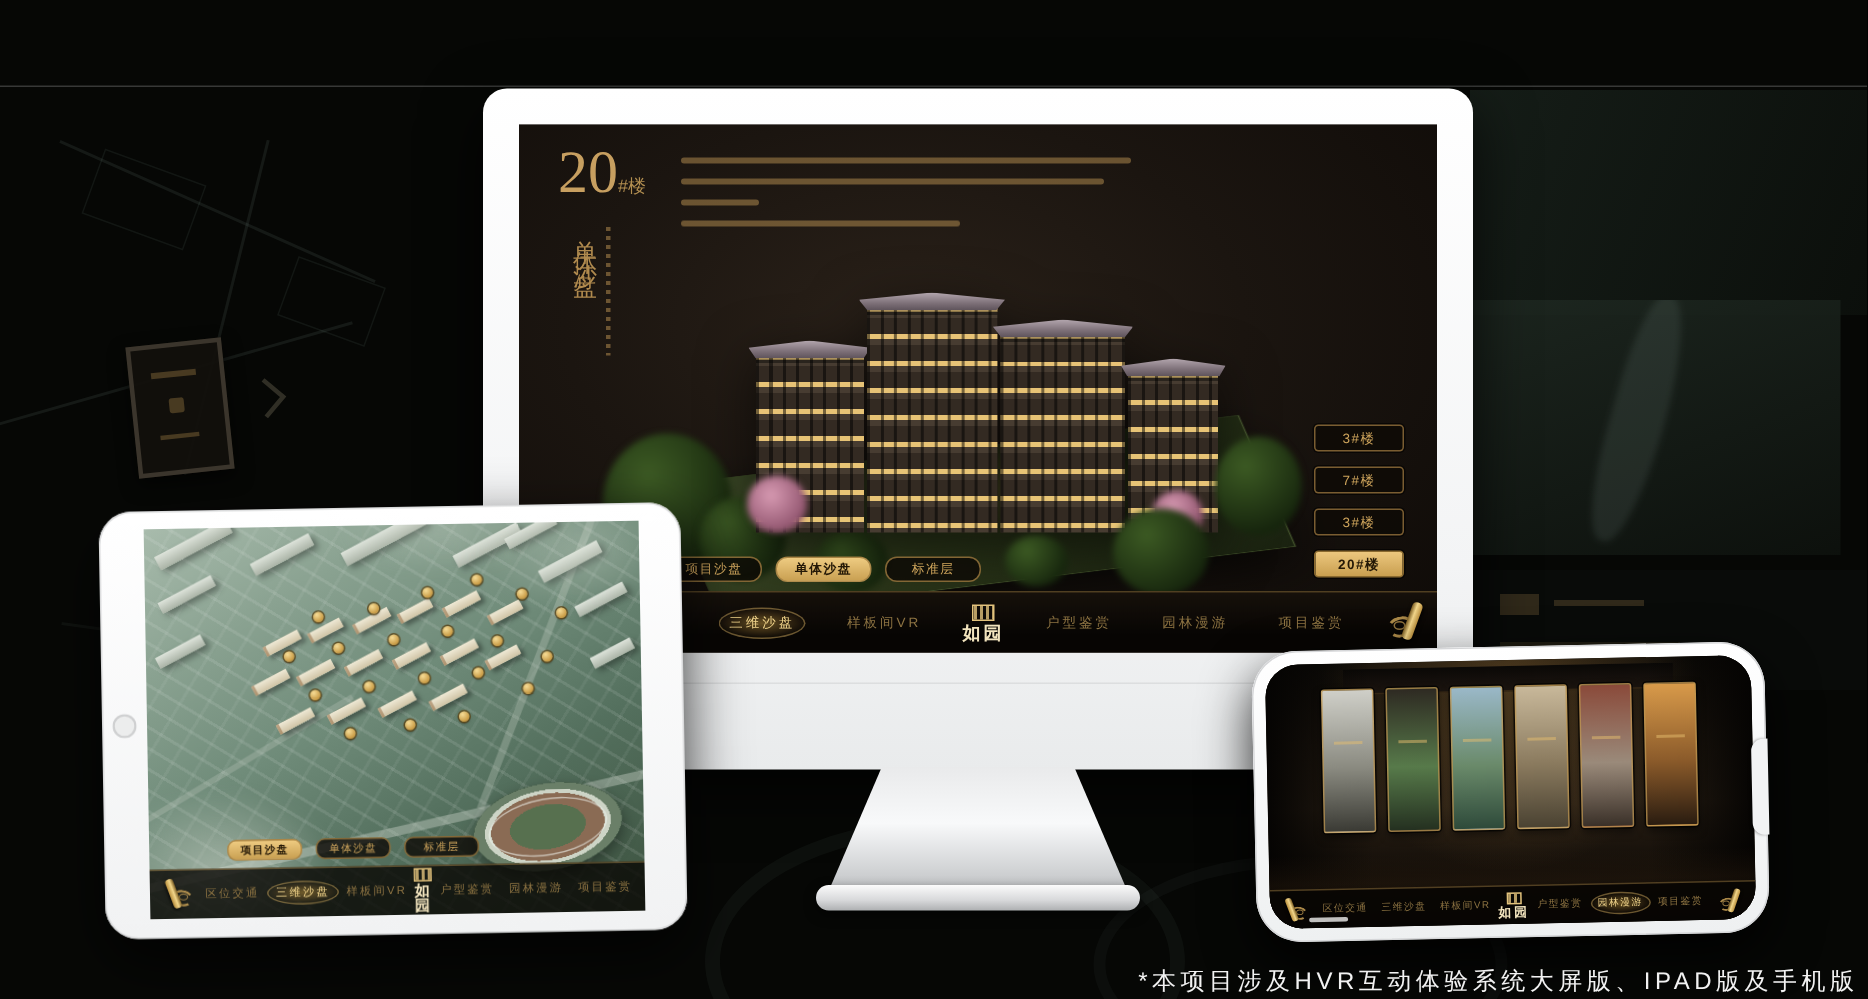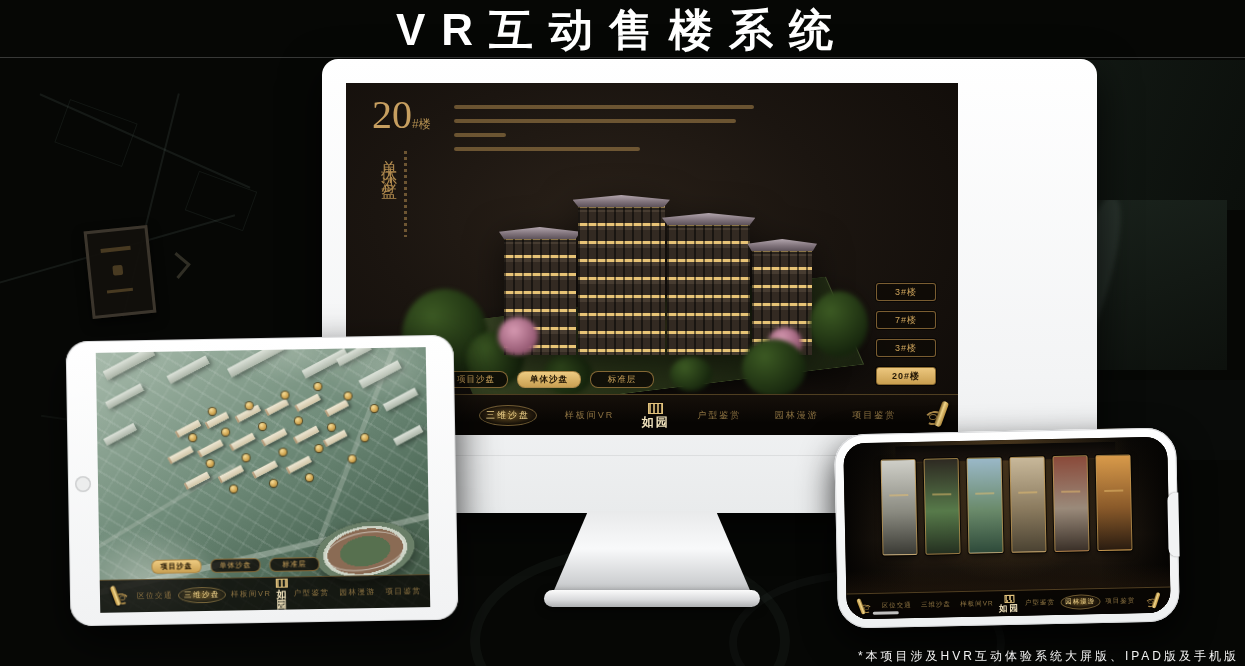--- a/index.html
+++ b/index.html
@@ -27,21 +27,21 @@
   .br-ui{position:absolute;right:0;top:380px;width:265px;height:80px;background:rgba(10,12,10,.9);z-index:0;}
   .br-ui i{position:absolute;display:block;background:rgba(185,150,85,.22);}
   .br-ui .g1{left:20px;top:16px;width:26px;height:14px;}
   .br-ui .g2{left:56px;top:20px;width:60px;height:4px;}
   .br-ui .g3{left:20px;top:48px;width:120px;height:3px;opacity:.6;}
   .arc1{position:absolute;left:470px;bottom:-70px;width:300px;height:170px;border:10px solid rgba(140,165,150,.06);border-radius:50%;z-index:0;}
   .arc2{position:absolute;right:240px;bottom:-50px;width:260px;height:130px;border:8px solid rgba(140,165,150,.05);border-radius:50%;z-index:0;}
 
   
   .title{position:absolute;top:1px;left:0;right:0;text-align:center;color:#fff;font-size:44px;font-weight:bold;letter-spacing:16px;z-index:7;white-space:nowrap;}
-  .footnote{position:absolute;right:6px;bottom:1px;color:#f2f2f2;font-size:12px;letter-spacing:3px;z-index:7;white-space:nowrap;}
+  .footnote{position:absolute;right:6px;bottom:1px;color:#f2f2f2;font-size:16px;letter-spacing:3px;z-index:7;white-space:nowrap;}
 
   
   .navbar{position:absolute;left:0;right:0;bottom:0;display:flex;align-items:center;background:linear-gradient(180deg,#16100a,#070503 70%);border-top:1px solid rgba(190,150,80,.4);z-index:4;}
   .navitems{flex:1;display:flex;align-items:center;justify-content:space-evenly;}
   .nav-item{color:#8d7342;letter-spacing:2px;white-space:nowrap;position:relative;padding:3px 6px;}
   .nav-item.active{color:#f3d68c;background:radial-gradient(ellipse at center,rgba(180,140,60,.55) 0%,rgba(120,90,40,.25) 55%,transparent 78%);border:1px solid rgba(220,180,100,.45);border-radius:50%;}
   .navlogo{display:flex;flex-direction:column;align-items:center;line-height:1;}
   .navlogo .seal{width:13px;height:9px;border:1px solid #e2c27c;background:repeating-linear-gradient(90deg,rgba(226,194,124,.8) 0 2px,transparent 2px 4px);margin-bottom:2px;}
   .navlogo b{color:#f2e4be;font-family:"Liberation Serif",serif;letter-spacing:2px;}
   .scrollico{width:24px;height:24px;position:relative;flex:0 0 auto;}
@@ -65,21 +65,21 @@
   .nav-xs .scrollico{transform:scale(.62);}
   .nav-xs .scrollico.left{transform:scale(.62) scaleX(-1);}
 
   .tabrow{display:flex;gap:9px;position:absolute;}
   .tab{min-width:50px;height:15px;padding:0 6px;border-radius:8px;font-size:8.5px;letter-spacing:1px;color:#cfa55c;border:1px solid rgba(160,125,65,.8);background:rgba(12,9,5,.8);display:flex;align-items:center;justify-content:center;white-space:nowrap;}
   .tab.active{background:linear-gradient(180deg,#eecb81,#c9a052);color:#241806;font-weight:bold;}
   .tabrow-sm .tab{min-width:40px;height:12px;font-size:7px;padding:0 4px;border-radius:6px;}
 
   
   .monitor{position:absolute;left:322px;top:59px;z-index:1;}
-  .monitor-body{position:relative;width:775px;height:454px;background:linear-gradient(180deg,#ffffff,#f3f4f5 70%,#e9ebec);border-radius:16px;box-shadow:0 14px 40px rgba(0,0,0,.75);}
+  .monitor-body{position:relative;width:660px;height:454px;background:linear-gradient(180deg,#ffffff,#f3f4f5 70%,#e9ebec);border-radius:16px;box-shadow:0 14px 40px rgba(0,0,0,.75);}
   .chin-crease{position:absolute;left:10px;right:10px;top:396px;height:1px;background:rgba(0,0,0,.07);}
   .monitor-screen{position:absolute;left:24px;top:24px;width:612px;height:352px;background:#17110c;overflow:hidden;}
   .stand-neck{position:absolute;left:230px;top:452px;width:200px;height:84px;clip-path:polygon(18% 0,82% 0,100% 100%,0 100%);background:linear-gradient(180deg,#e9eaeb,#f8f9fa 45%,#cbcdcf 88%,#b9bbbd);}
   .stand-base{position:absolute;left:222px;top:531px;width:216px;height:17px;border-radius:9px;background:linear-gradient(180deg,#fbfbfb,#d7d8da 60%,#aeb0b2);box-shadow:0 3px 8px rgba(0,0,0,.55);}
 
   
   .m-bg{position:absolute;inset:0;background:radial-gradient(ellipse at 42% 38%,#2a2119 0%,#1b1510 45%,#0e0a07 100%);}
   .m-title{position:absolute;left:26px;top:12px;color:#c79f60;z-index:2;}
   .m-title .num{font-family:"Liberation Serif",serif;font-size:40px;line-height:1;}
   .m-title .suf{font-size:12px;color:#b28e50;}
@@ -181,21 +181,20 @@
       <i class="river"></i>
     </div>
   <div class="br-ui">
       <i class="g1"></i>
       <i class="g2"></i>
       <i class="g3"></i>
     </div>
   <i class="arc1"></i>
   <i class="arc2"></i>
 
-  <div class="title">VR互动售楼系统</div>
 
   <div class="monitor">
     <div class="monitor-body">
       <div class="monitor-screen">
         <div class="m-bg"></div>
 
         <div class="m-title">
           <span class="num">20</span><span class="suf">#楼</span>
         </div>
         <div class="m-sub">单体沙盘</div>

